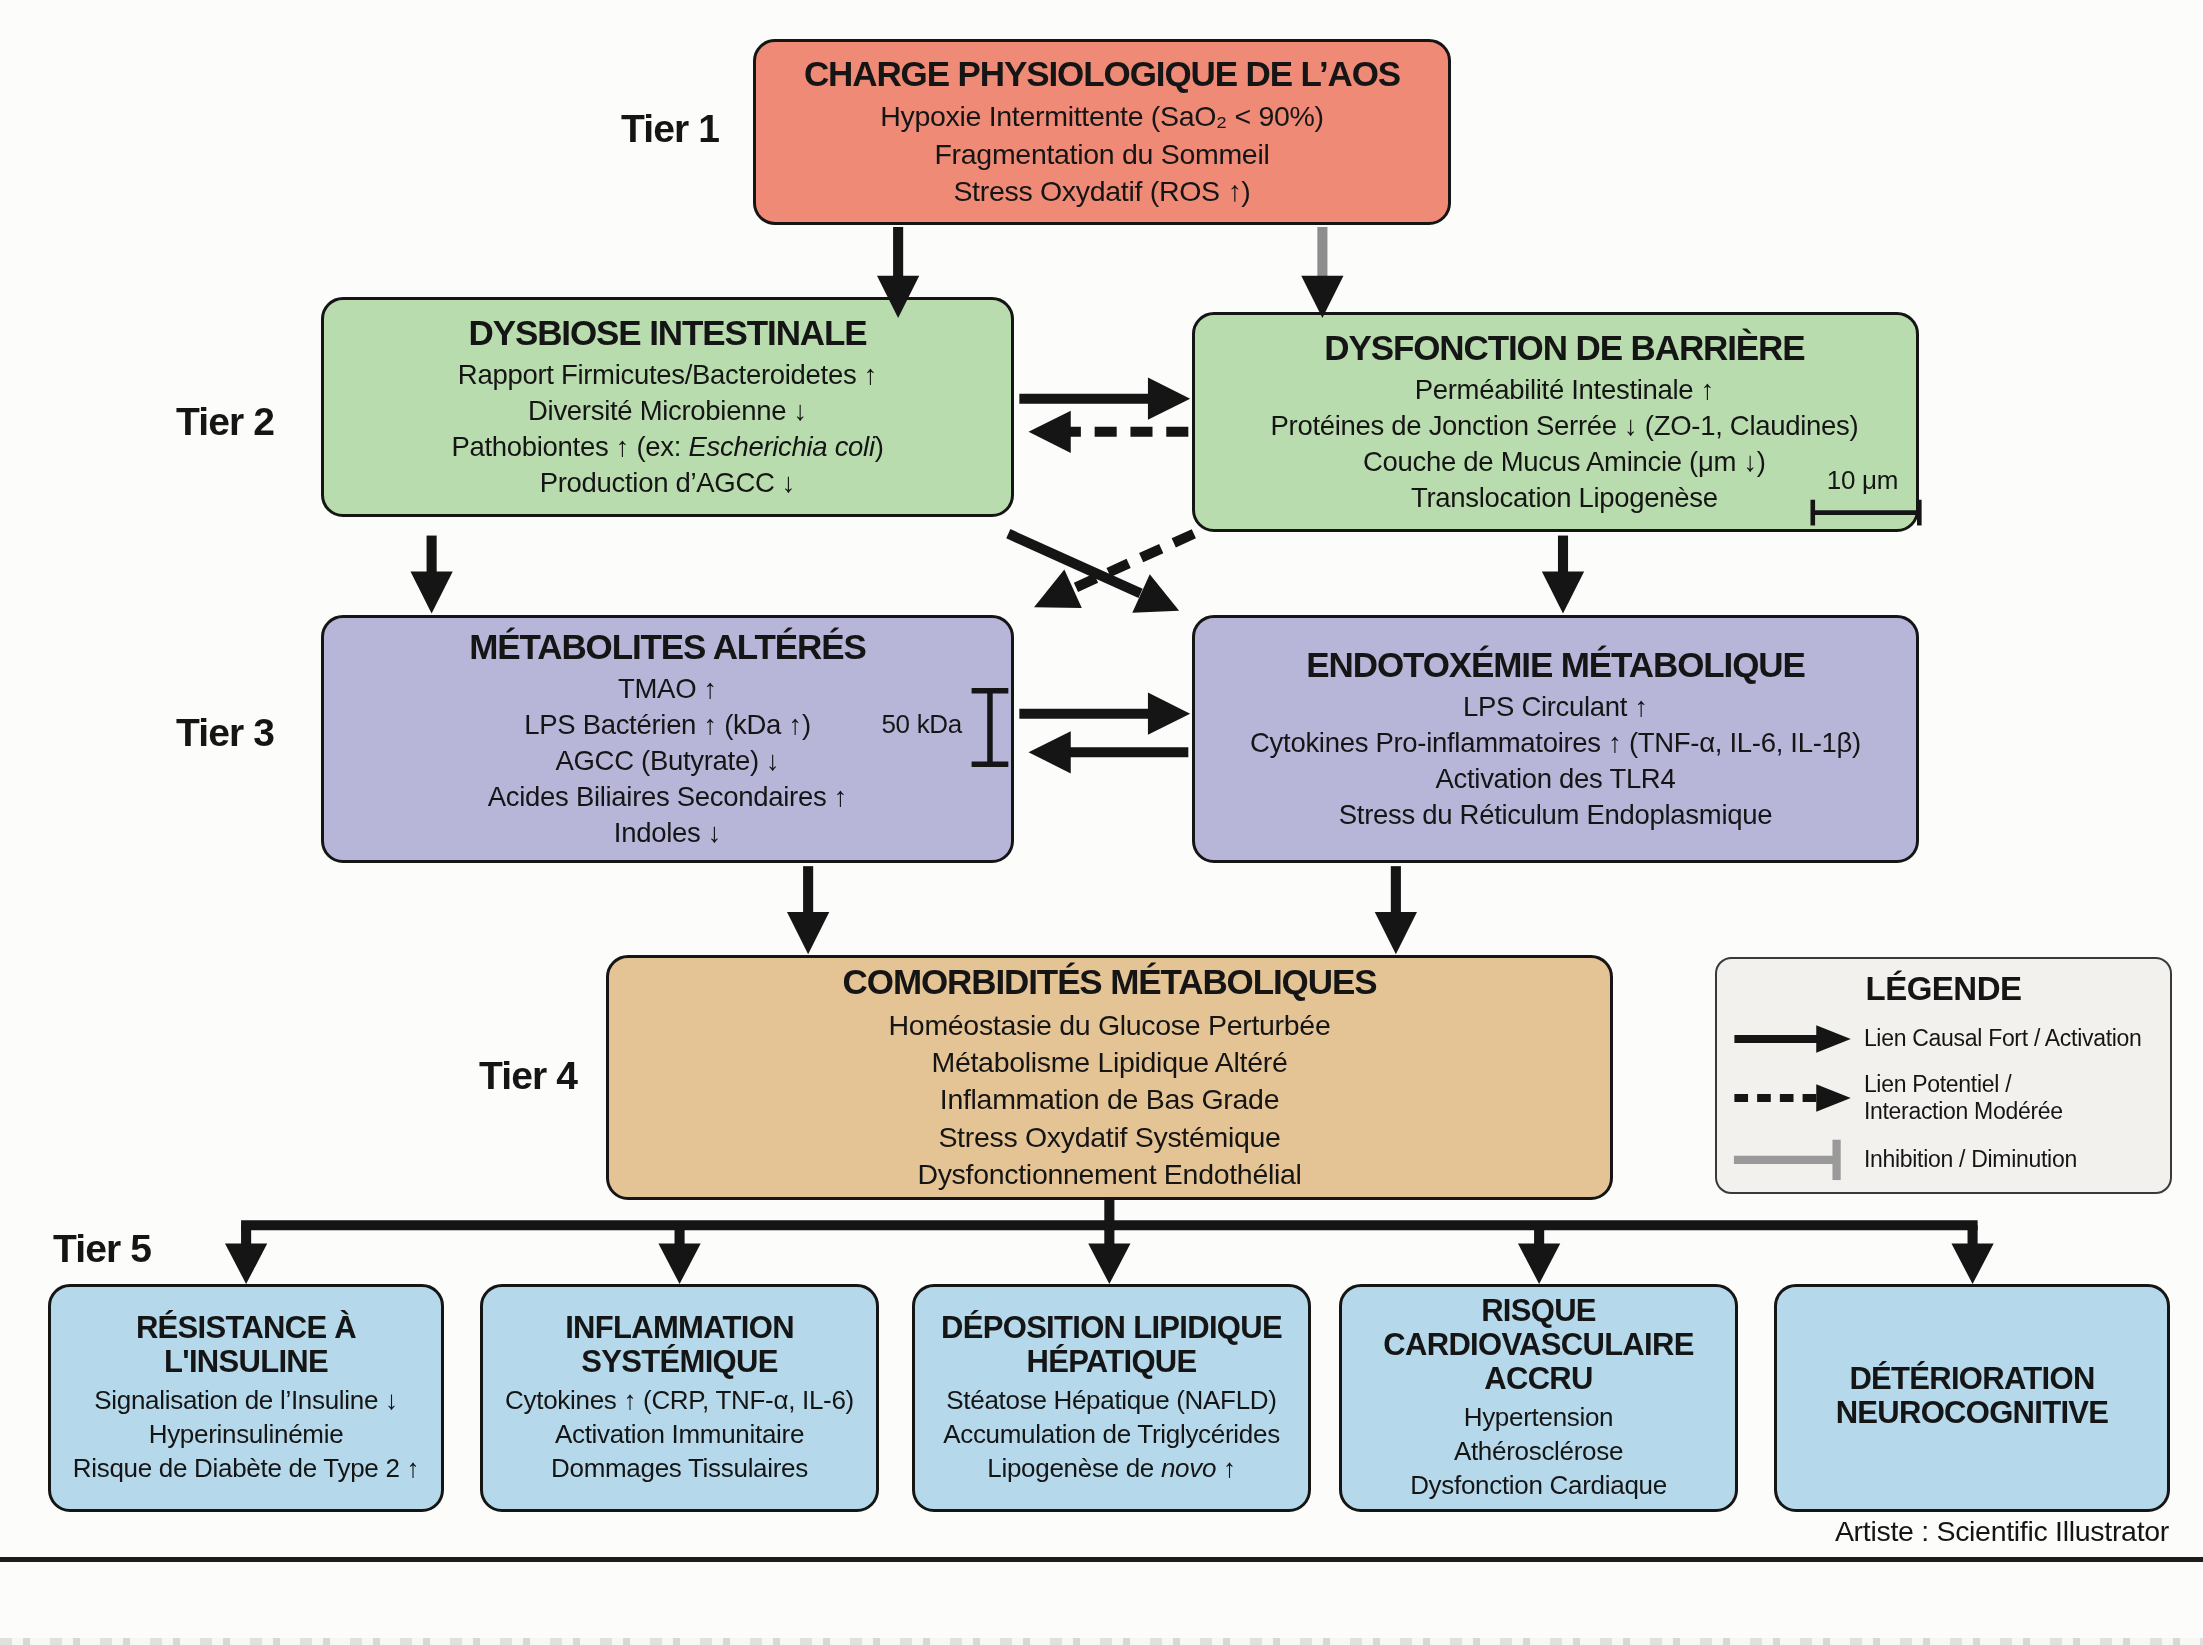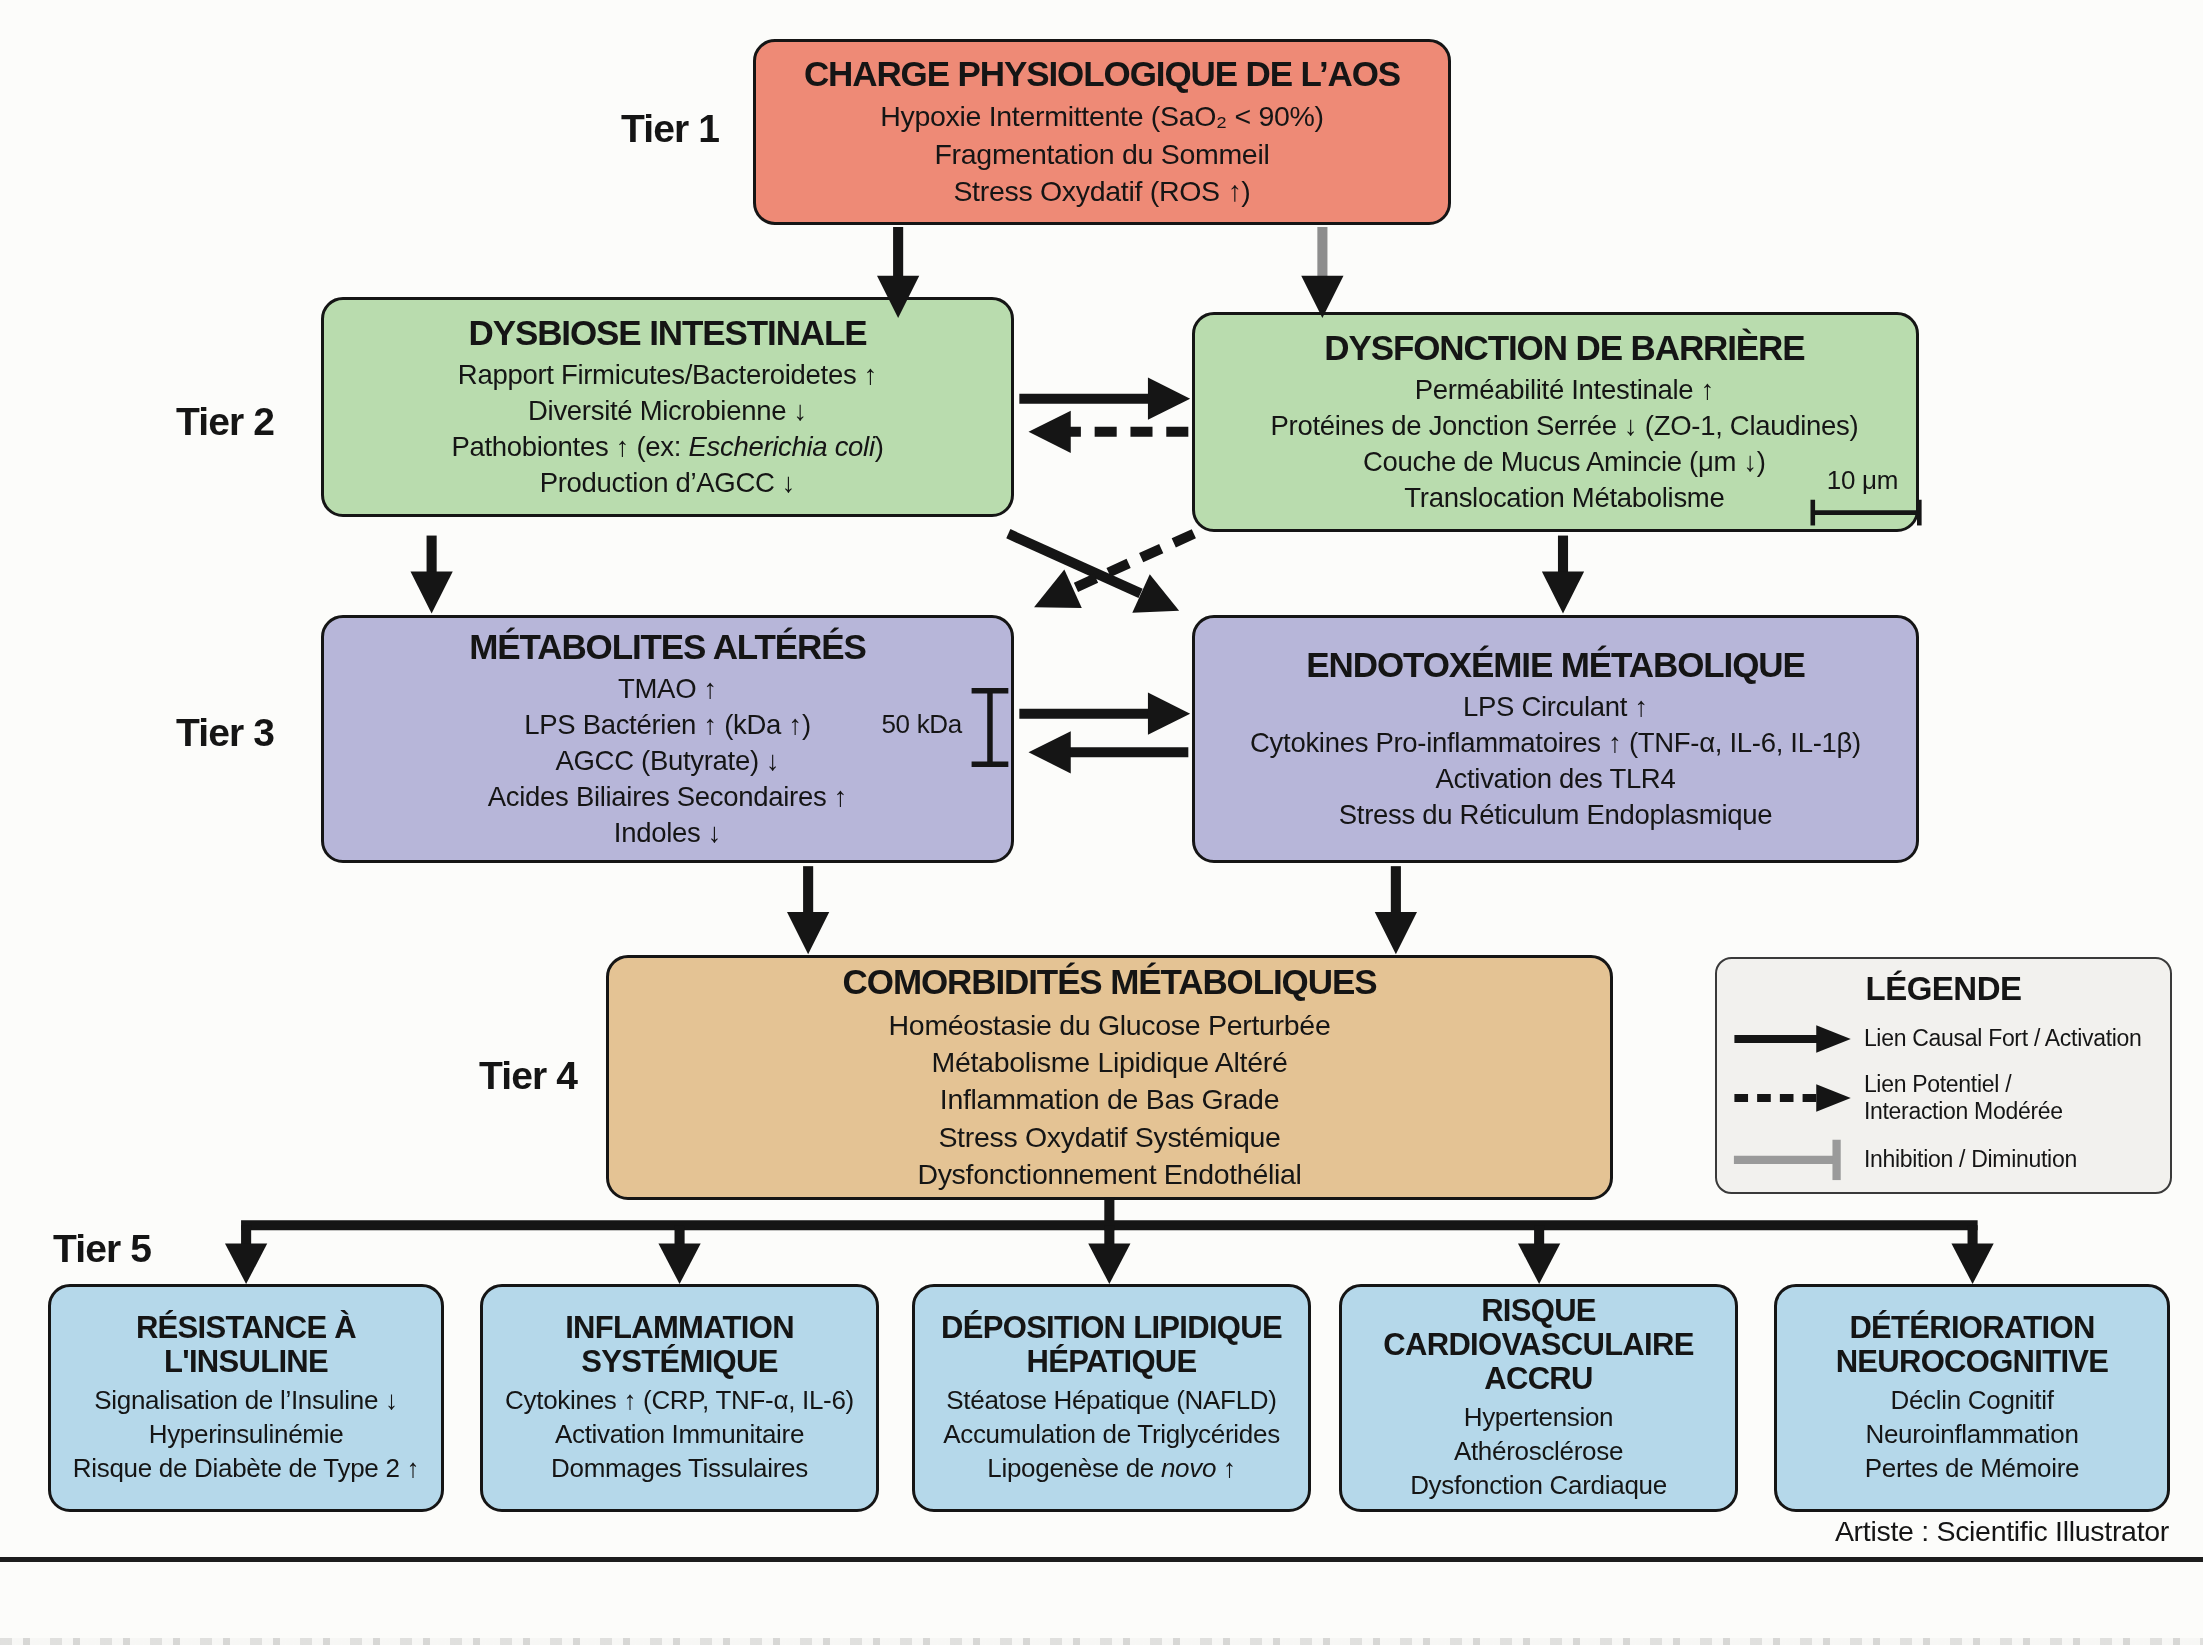--- a/index.html
+++ b/index.html
@@ -83,21 +83,21 @@
       </div>
   </div>
   <div class="node t2" style="left:1192px;top:312px;width:727px;height:220px;padding-left:27px;">
     <div class="node-title">
         <div>DYSFONCTION DE BARRIÈRE</div>
       </div>
     <div class="node-body">
         <div class="node-line"><span>Perméabilité Intestinale ↑</span></div>
         <div class="node-line"><span>Protéines de Jonction Serrée ↓ (ZO-1, Claudines)</span></div>
         <div class="node-line"><span>Couche de Mucus Amincie (μm ↓)</span></div>
-        <div class="node-line"><span>Translocation Métabolisme</span></div>
+        <div class="node-line"><span>Translocation Lipogenèse</span></div>
       </div>
   </div>
 
   <div class="node t3" style="left:321px;top:615px;width:693px;height:248px;">
     <div class="node-title">
         <div>MÉTABOLITES ALTÉRÉS</div>
       </div>
     <div class="node-body">
         <div class="node-line"><span>TMAO ↑</span></div>
         <div class="node-line"><span>LPS Bactérien ↑ (kDa ↑)</span></div>
@@ -206,25 +206,20 @@
         <div class="node-line"><span>Hypertension</span></div>
         <div class="node-line"><span>Athérosclérose</span></div>
         <div class="node-line"><span>Dysfonction Cardiaque</span></div>
       </div>
   </div>
   <div class="node t5" style="left:1774px;top:1284px;width:396px;height:228px;">
     <div class="node-title">
         <div>DÉTÉRIORATION</div>
         <div>NEUROCOGNITIVE</div>
       </div>
-    <div class="node-body">
-        <div class="node-line"><span>Déclin Cognitif</span></div>
-        <div class="node-line"><span>Neuroinflammation</span></div>
-        <div class="node-line"><span>Pertes de Mémoire</span></div>
-      </div>
   </div>
 
   <svg class="overlay" width="2204" height="1646" viewBox="0 0 2400 1792">
     <g>
       <line class="sh" x1="978" y1="247" x2="978" y2="302"></line>
       <polygon class="hd" points="955,300 1001,300 978,346"></polygon>
     </g>
     <g>
       <line class="sh gry" x1="1440" y1="247" x2="1440" y2="302"></line>
       <polygon class="hd" points="1417,300 1463,300 1440,346"></polygon>

